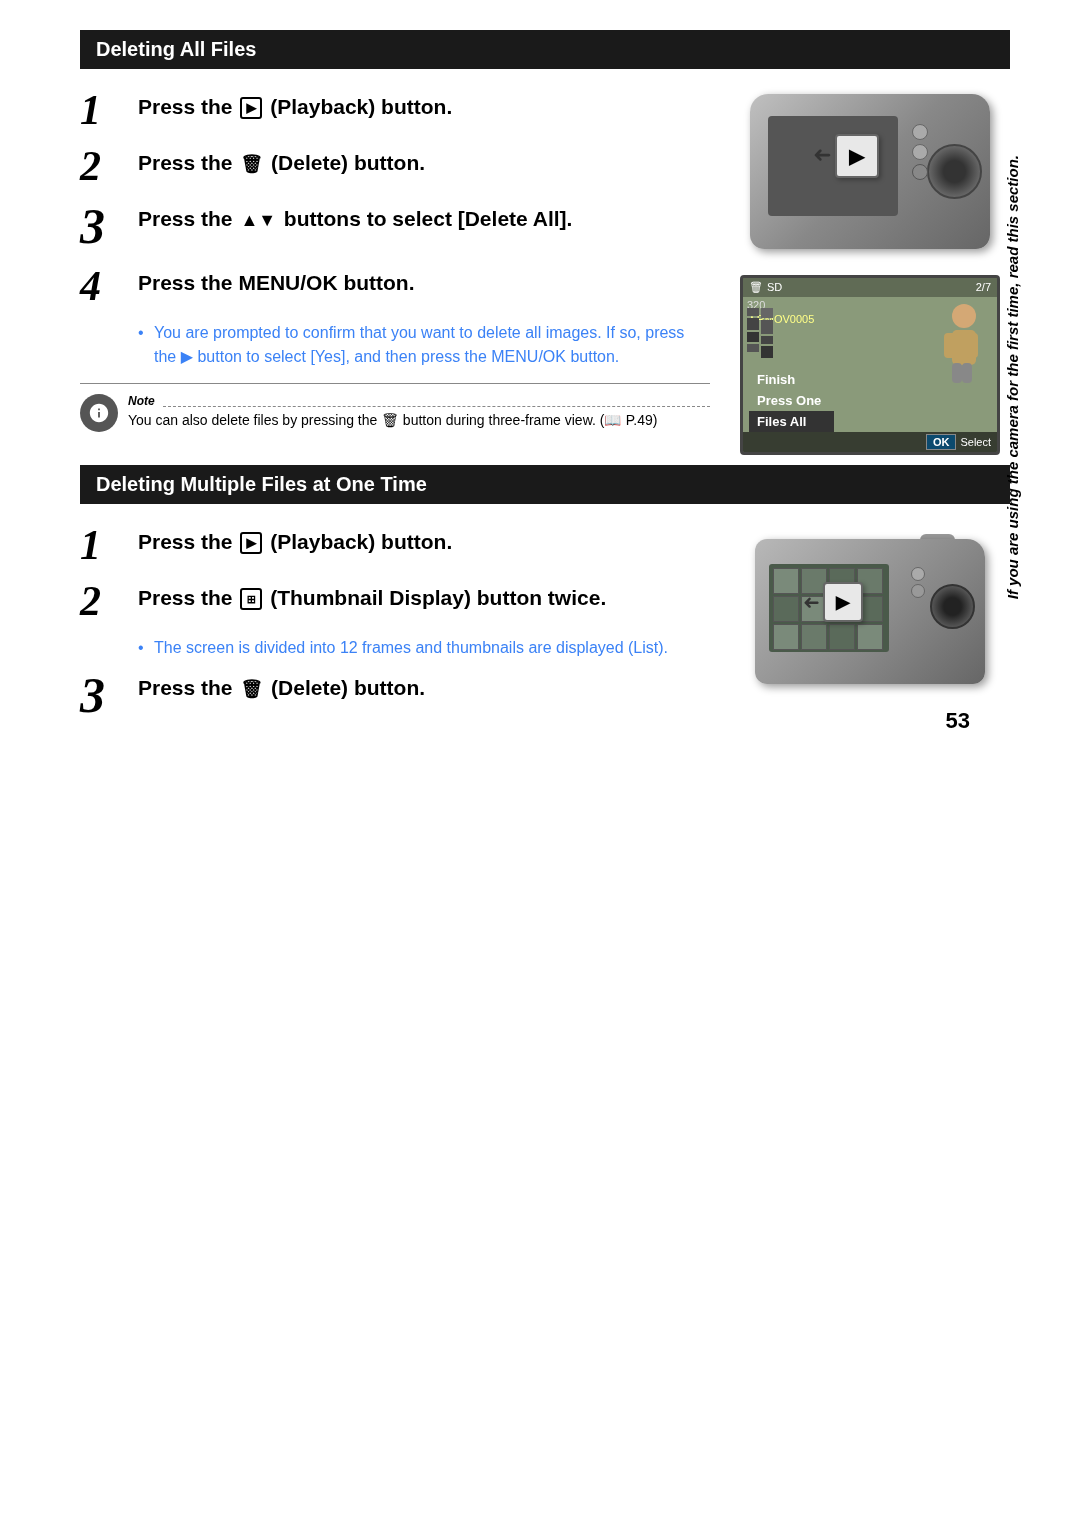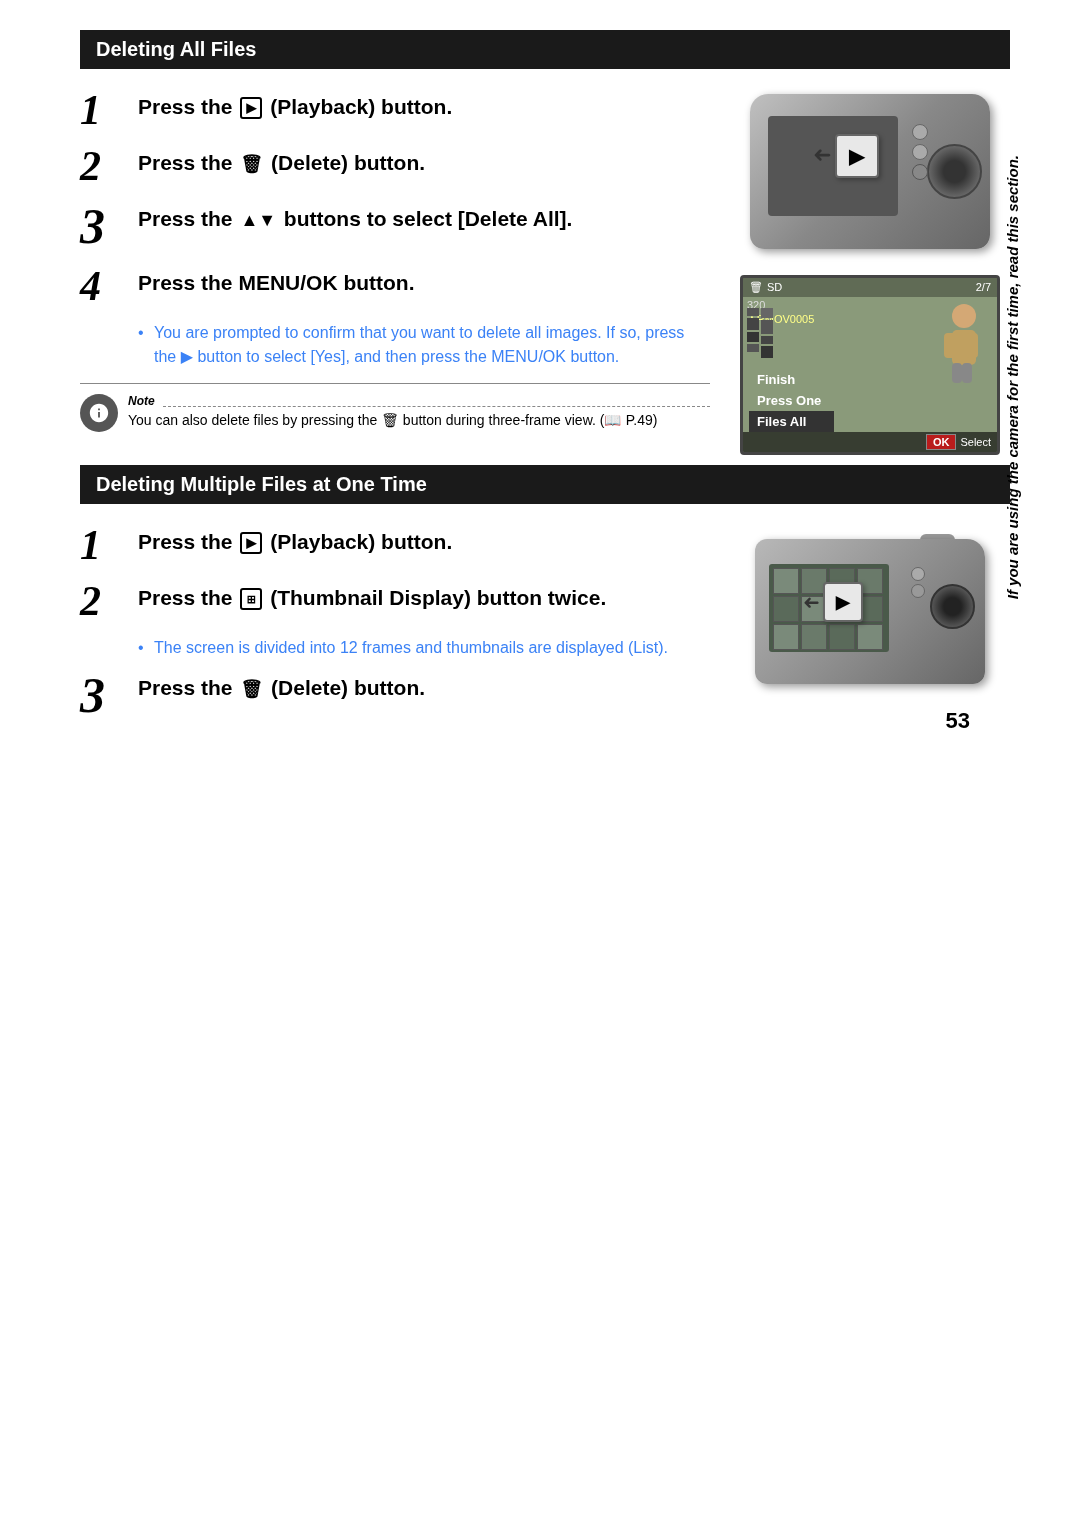--- a/index.html
+++ b/index.html
@@ -258,21 +258,21 @@
       background: rgba(0,0,0,0.6);
       display: flex;
       align-items: center;
       justify-content: flex-end;
       padding: 2px 6px;
       font-size: 11px;
       color: #fff;
     }
 
     .lcd-ok-btn {
-      background: #b91c1c;
+      background: #0c4a6e;
       color: #fff;
       padding: 1px 6px;
       font-size: 11px;
       font-weight: bold;
       margin-right: 4px;
       border: 1px solid #888;
     }
 
     
     .side-text {

